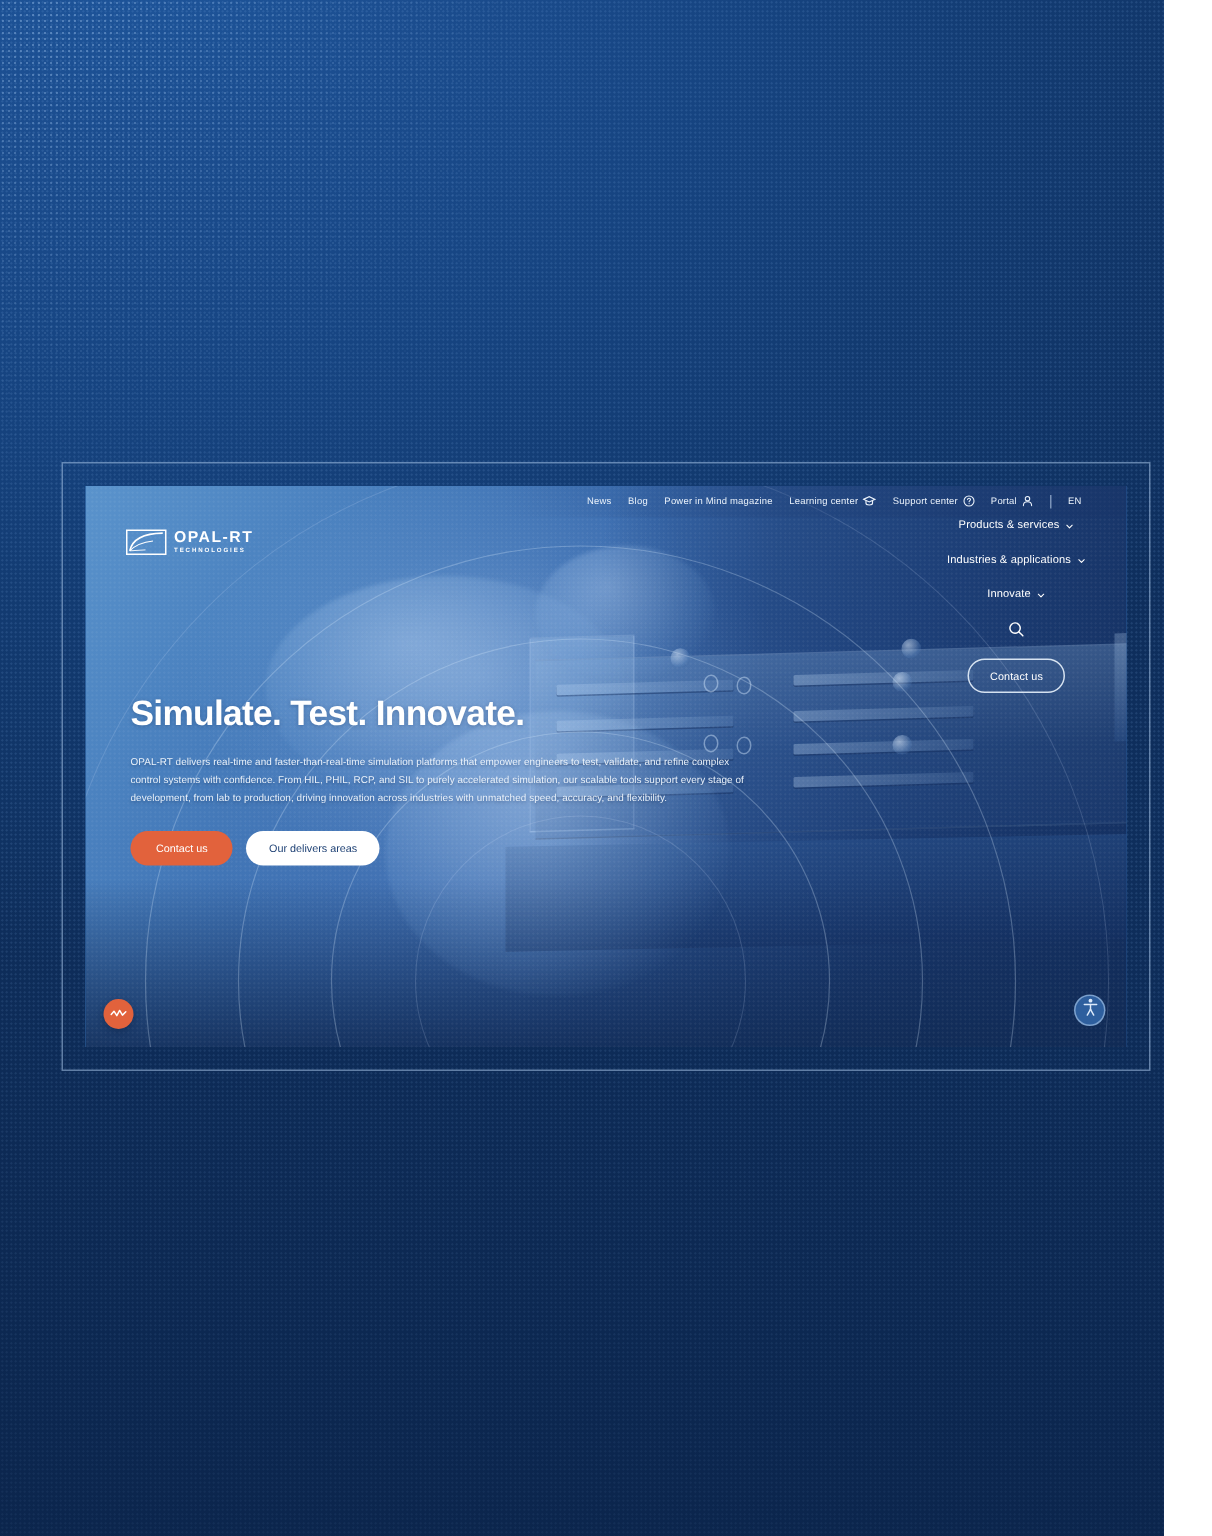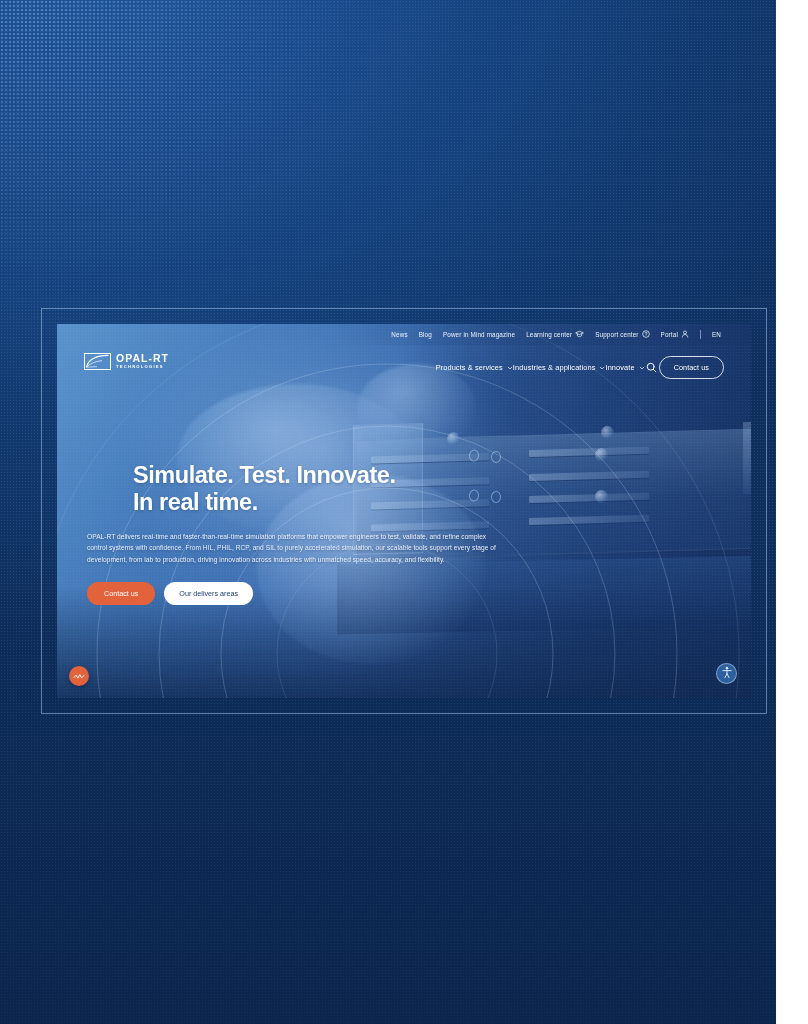--- a/index.html
+++ b/index.html
@@ -222,20 +222,22 @@
     margin-top: 1.5px;
     line-height: 1;
   }
 
   .navitems {
     position: absolute;
     right: 27px; top: 0;
     height: 44px;
     display: flex;
     align-items: center;
+    gap: 14px;
+    flex-direction: column;
   }
   .navlink {
     display: flex;
     align-items: center;
     gap: 4px;
     font-size: 7.4px;
     color: #ffffff;
     white-space: nowrap;
     cursor: pointer;
     letter-spacing: 0.1px;
@@ -268,21 +270,20 @@
     top: 138px;
     width: 430px;
   }
   .hero-title {
     font-size: 23.5px;
     font-weight: 700;
     color: #ffffff;
     line-height: 1.16;
     letter-spacing: -0.45px;
     text-shadow: 0 1px 3px rgba(14,38,78,0.30);
-    margin-left: 46px;
   }
   .hero-para {
     margin-top: 14px;
     width: 418px;
     font-size: 6.6px;
     line-height: 1.78;
     color: #e9f1fa;
     letter-spacing: 0.05px;
     text-shadow: 0 1px 2px rgba(14,38,78,0.35);
   }
@@ -501,21 +502,20 @@
           </svg>
         </div>
 
         <button class="contact-btn">Contact us</button>
       </div>
     </div>
 
     <div class="hero-copy">
       <h1 class="hero-title">
         <span style="display:block">Simulate. Test. Innovate.</span>
-        <span style="display:block">In real time.</span>
       </h1>
       <p class="hero-para">OPAL-RT delivers real-time and faster-than-real-time simulation platforms that empower engineers to test, validate, and refine complex control systems with confidence. From HIL, PHIL, RCP, and SIL to purely accelerated simulation, our scalable tools support every stage of development, from lab to production, driving innovation across industries with unmatched speed, accuracy, and flexibility.</p>
       <div class="hero-ctas">
         <button class="btn-primary">Contact us</button>
         <button class="btn-secondary">Our delivers areas</button>
       </div>
     </div>
 
     <div class="chat-widget">
       <span>

